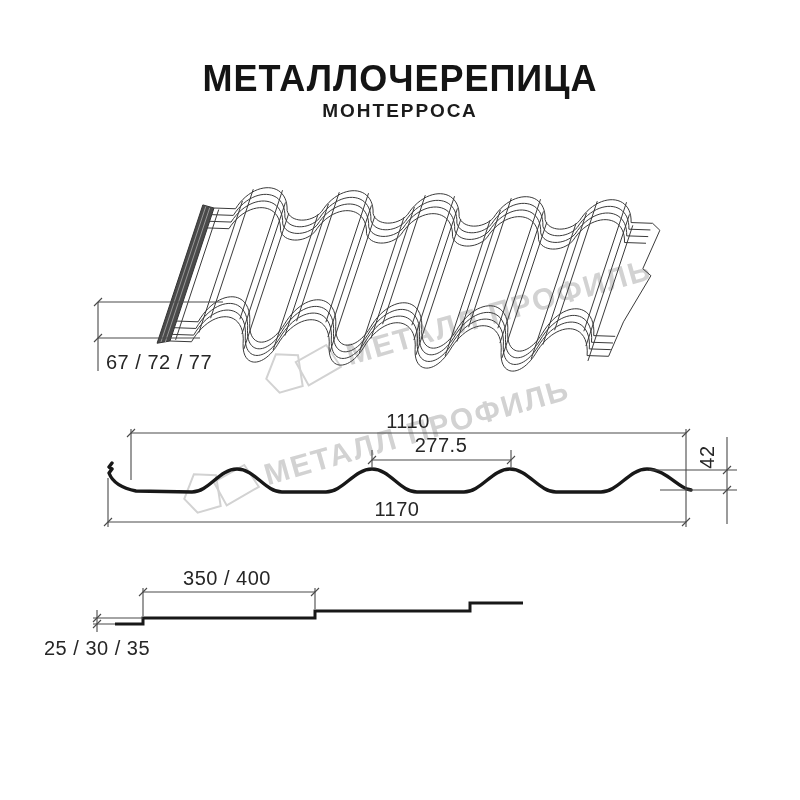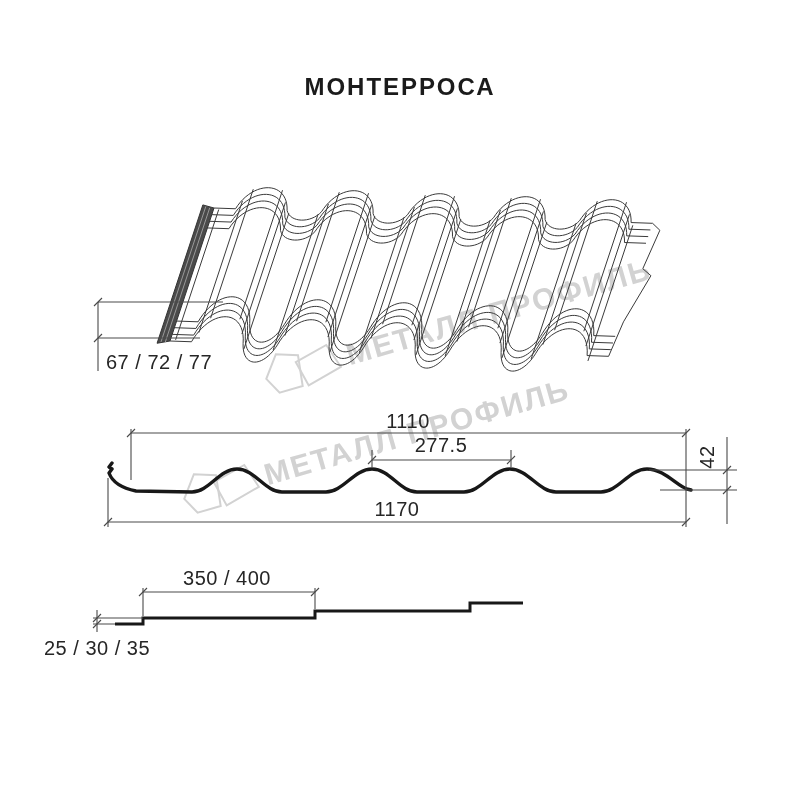--- a/index.html
+++ b/index.html
@@ -1,39 +1,40 @@
 <!DOCTYPE html>
 <html><head>
 <meta charset="utf-8">
 <style>
   html,body{margin:0;padding:0;background:#ffffff;}
   body{width:800px;height:800px;position:relative;overflow:hidden;
        font-family:"Liberation Sans","DejaVu Sans",sans-serif;}
   .stage{position:absolute;inset:0;width:800px;height:800px;}
   header{position:absolute;top:58px;left:0;width:800px;text-align:center;z-index:2;}
   h1.title{margin:0;font-size:36px;font-weight:800;letter-spacing:1px;color:#141414;}
-  .subtitle{margin-top:15px;font-size:24px;font-weight:600;letter-spacing:2px;color:#1b1b1b;text-align:center;}
+  .subtitle{margin-top:0;font-size:19px;font-weight:600;letter-spacing:2px;color:#1b1b1b;text-align:center;}
   svg{position:absolute;top:0;left:0;}
   .wm-shape{fill:none;stroke:#d2d2d2;stroke-width:2;}
   .wm-text{fill:#d2d2d2;font-size:30px;font-weight:700;letter-spacing:2px;}
   .thin{fill:none;stroke:#3a3a3a;stroke-width:1;vector-effect:non-scaling-stroke;}
   .thin *{fill:none;stroke:#3a3a3a;stroke-width:1;vector-effect:non-scaling-stroke;}
   .strip{fill:#4a4a4a;stroke:#333;}
   .striphatch{stroke:#9a9a9a !important;}
   .profile{fill:none;stroke:#181818;stroke-width:3.4;stroke-linecap:round;stroke-linejoin:round;}
   .stepprofile{fill:none;stroke:#181818;stroke-width:3;stroke-linejoin:miter;}
   .dim{fill:none;stroke:#4a4a4a;stroke-width:1.1;}
   .dimtext{fill:#262626;font-size:20px;letter-spacing:0.5px;stroke:none;}
 </style>
 </head>
 <body>
 
 <div class="stage">
 
   <header>
+    <h1 class="title">МЕТАЛЛОЧЕРЕПИЦА</h1>
     <div class="subtitle">МОНТЕРРОСА</div>
   </header>
 
   <svg width="800" height="800" viewBox="0 0 800 800">
 
     <g transform="translate(258,350) rotate(-16)">
       <g>
         <path class="wm-shape" d="M0 30 L16 9 L37 16 L33 47 L9 47 Z"></path>
         <path class="wm-shape" d="M33 22 L67 14 L75 39 L39 48 Z"></path>
       </g>

